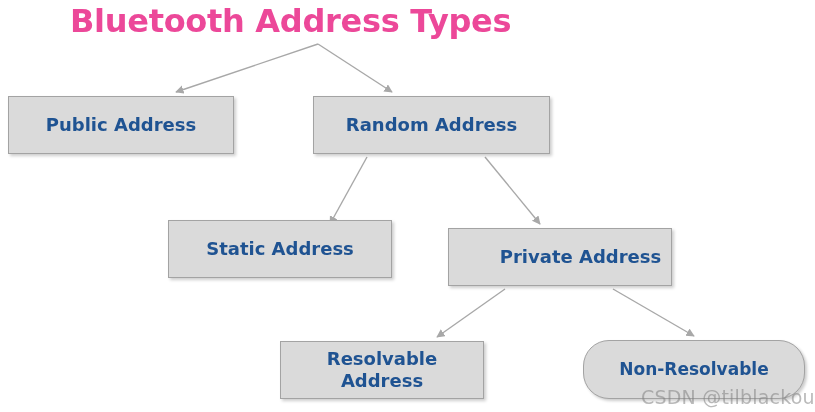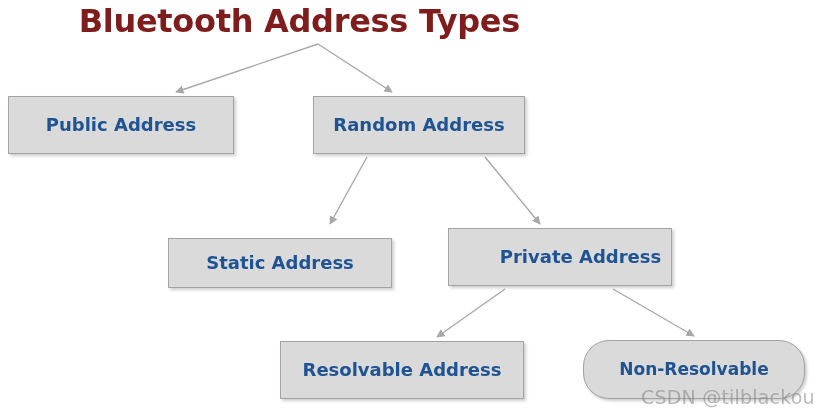--- a/index.html
+++ b/index.html
@@ -28,50 +28,50 @@
     top: 0;
     width: 815px;
     height: 412px;
     pointer-events: none;
   }
   .page-title {
     position: absolute;
     left: 70px;
     top: 2px;
     width: 450px;
-    text-align: right;
+    text-align: left;
     font-family: "DejaVu Sans", sans-serif;
     font-size: 32px;
     font-weight: bold;
     letter-spacing: -0.3px;
-    color: #7f1d1d;
+    color: #ec4899;
     white-space: nowrap;
   }
   .node {
     position: absolute;
     box-sizing: border-box;
     background: #dadada;
     border: 1px solid #a3a3a3;
     box-shadow: 2px 2px 3px rgba(0,0,0,0.20);
     display: flex;
     align-items: center;
     justify-content: center;
     text-align: center;
     color: #1f5392;
     font-family: "DejaVu Sans", sans-serif;
     font-weight: bold;
     font-size: 18px;
     line-height: 22px;
     padding: 2px 6px;
   }
   .node-public   { left: 8px;   top: 96px;  width: 226px; height: 58px; justify-content: center; }
-  .node-random   { left: 313px; top: 96px;  width: 212px; height: 58px; }
-  .node-static   { left: 168px; top: 238px; width: 224px; height: 50px; }
+  .node-random   { left: 313px; top: 96px;  width: 237px; height: 58px; }
+  .node-static   { left: 168px; top: 220px; width: 224px; height: 58px; }
   .node-private  { left: 448px; top: 228px; width: 224px; height: 58px; padding-left: 47px; }
-  .node-resolvable     { left: 280px; top: 341px; width: 244px; height: 58px; }
+  .node-resolvable     { left: 280px; top: 341px; width: 204px; height: 58px; }
   .node-non-resolvable { left: 583px; top: 340px; width: 222px; height: 59px; font-size: 17px; line-height: 21px; border-radius: 26px; }
   .watermark {
     position: absolute;
     left: 641px;
     top: 386px;
     font-family: "DejaVu Sans", sans-serif;
     font-size: 19px;
     color: rgba(130,130,130,0.55);
     white-space: nowrap;
     letter-spacing: 0.2px;

